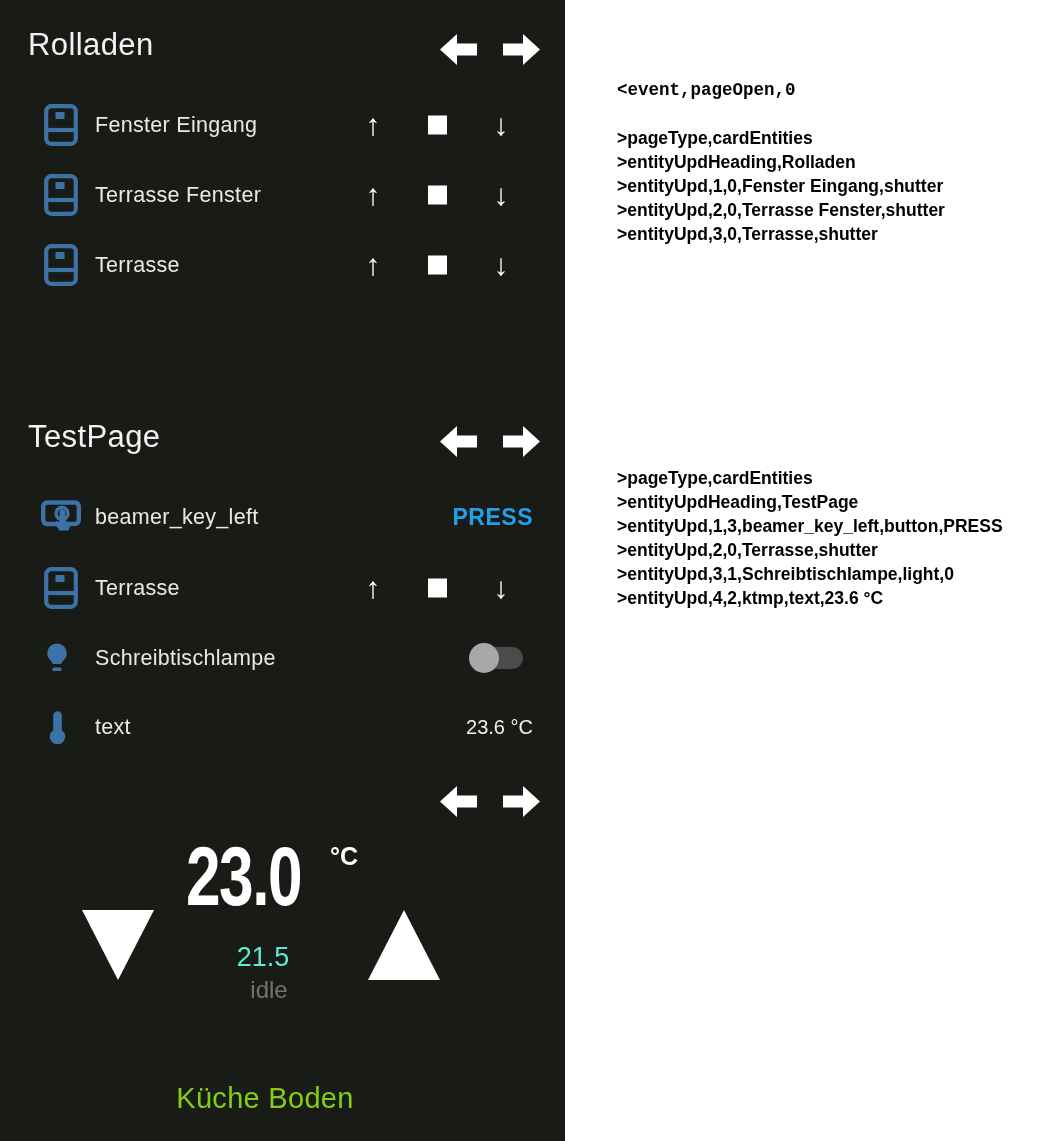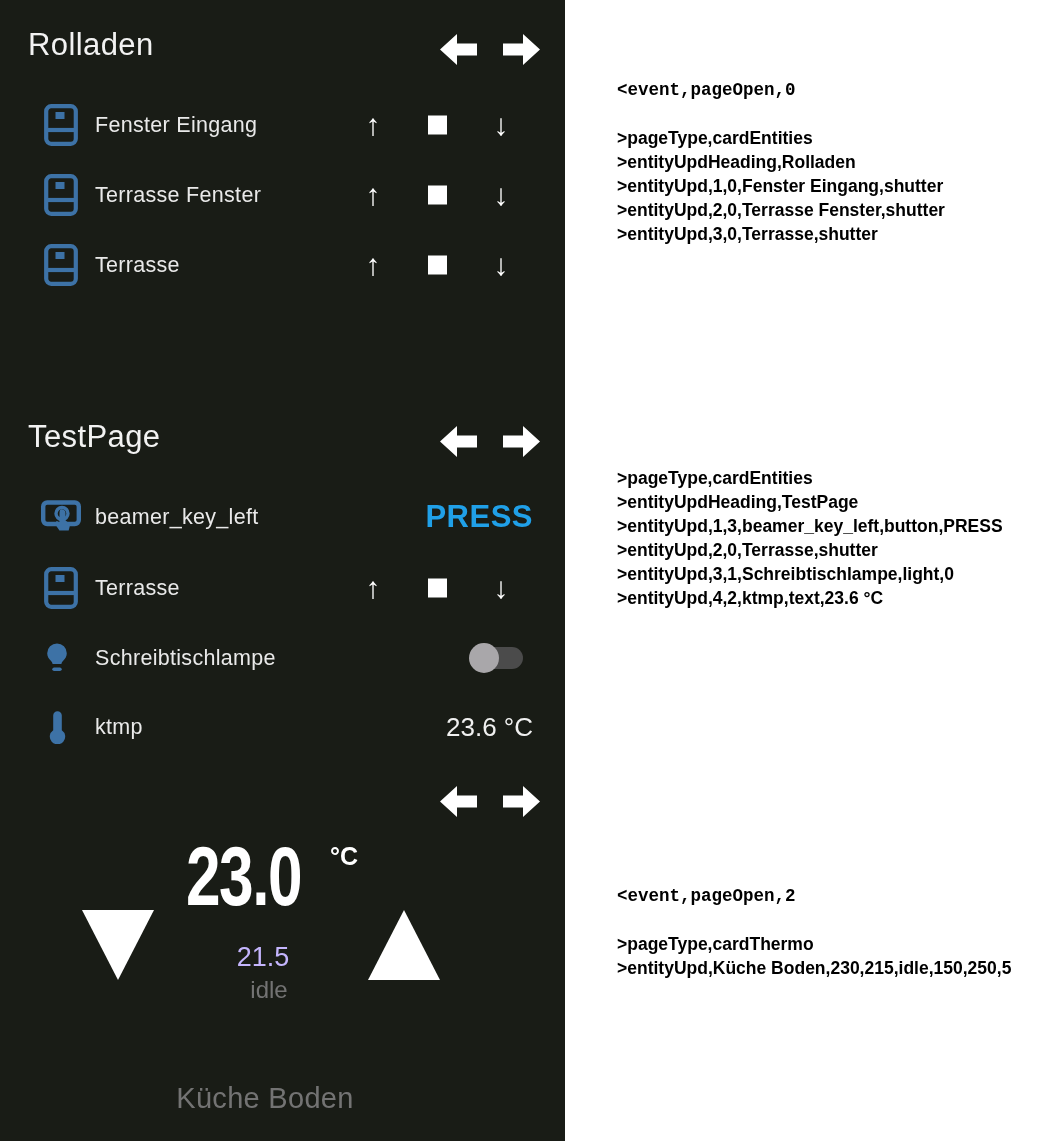--- a/index.html
+++ b/index.html
@@ -19,42 +19,42 @@
   .row .label{position:absolute;left:95px;top:50%;transform:translateY(-50%);
               font-size:21.5px;color:#e9e9e9;letter-spacing:.3px;white-space:nowrap;}
   .ctl{position:absolute;top:50%;transform:translateY(-50%);color:#fff;text-align:center;}
   .ctl.up{left:358px;width:30px;}
   .ctl.down{left:486px;width:30px;}
   .arrow-glyph{font-size:30px;line-height:1;font-weight:400;}
   .ctl.stop{left:428px;width:19px;height:19px;}
   .stopsq{display:block;width:19px;height:19px;background:#fff;}
 
   .value{position:absolute;right:32px;top:50%;transform:translateY(-50%);
-         font-size:26px;color:#f0f0f0;white-space:nowrap;}
-  .press{color:var(--press-blue);font-weight:700;font-size:31px;letter-spacing:.5px;}
+         font-size:20px;color:#f0f0f0;white-space:nowrap;}
+  .press{color:var(--press-blue);font-weight:700;font-size:23px;letter-spacing:.5px;}
 
   .toggle{position:absolute;right:42px;top:50%;transform:translateY(-50%);
           width:52px;height:22px;border-radius:11px;background:var(--toggle-track);}
   .toggle .knob{position:absolute;left:-2px;top:-4px;width:30px;height:30px;
                 border-radius:50%;background:var(--toggle-knob);}
 
   
   .temp-big{position:absolute;left:186px;top:834px;font-size:84px;font-weight:700;color:#fff;
             line-height:1;letter-spacing:-2px;transform:scaleX(.74);transform-origin:left top;white-space:nowrap;}
   .temp-unit{position:absolute;left:330px;top:842px;font-size:25px;font-weight:700;color:#fff;}
   .tri{position:absolute;top:910px;}
   .tri svg{display:block;fill:#fff;}
   .tri.down{left:82px;}
   .tri.up{left:368px;}
   .setpoint{position:absolute;left:188px;width:150px;top:942px;text-align:center;
-            font-size:27px;color:#c4b5fd;}
+            font-size:27px;color:#5eead4;}
   .state{position:absolute;left:194px;width:150px;top:976px;text-align:center;
          font-size:24px;color:#737373;}
   .thermo-title{position:absolute;left:0;width:530px;top:1082px;text-align:center;
-                font-size:29px;color:#737373;letter-spacing:.3px;}
+                font-size:29px;color:#84cc16;letter-spacing:.3px;}
 
   
   .log-block{position:absolute;left:617px;width:420px;color:var(--log-text);
              font-weight:700;font-size:17.5px;line-height:24px;white-space:nowrap;}
   .log-event{margin-bottom:24px;font-family:Liberation Mono, monospace;}
   .log-block.b1{top:78px;}
   .log-block.b2{top:466px;}
   .log-block.b3{top:884px;}
 </style>
 </head>
@@ -176,21 +176,21 @@
         <span class="toggle">
             <span class="knob"></span>
           </span>
       </div>
 
       <div class="row" style="top:706px">
         <span class="icon" style="left:49px;top:4px">
           <svg width="17" height="34" viewBox="0 0 16 34">
               <path fill="currentColor" d="M8 1.2c2.4 0 4.3 1.9 4.3 4.3v14.7a7.7 7.7 0 1 1-8.6 0V5.5C3.7 3.1 5.6 1.2 8 1.2z"></path>
             </svg></span>
-        <span class="label">ktmp</span>
+        <span class="label">text</span>
         <span class="value">23.6 °C</span>
       </div>
     </div>
 
     <div>
       <div class="nav" style="top:786px">
         <span>
             <svg width="37" height="31" viewBox="0 0 37 31">
               <polygon points="0,15.5 17,0 17,9.5 37,9.5 37,21.5 17,21.5 17,31"></polygon>
             </svg>
@@ -233,19 +233,14 @@
 
   <div class="log-block b2">
     <div>&gt;pageType,cardEntities</div>
     <div>&gt;entityUpdHeading,TestPage</div>
     <div>&gt;entityUpd,1,3,beamer_key_left,button,PRESS</div>
     <div>&gt;entityUpd,2,0,Terrasse,shutter</div>
     <div>&gt;entityUpd,3,1,Schreibtischlampe,light,0</div>
     <div>&gt;entityUpd,4,2,ktmp,text,23.6 °C</div>
   </div>
 
-  <div class="log-block b3">
-    <div class="log-event">&lt;event,pageOpen,2</div>
-    <div>&gt;pageType,cardThermo</div>
-    <div>&gt;entityUpd,Küche Boden,230,215,idle,150,250,5</div>
-  </div>
 
 </div>
 
 </body></html>

